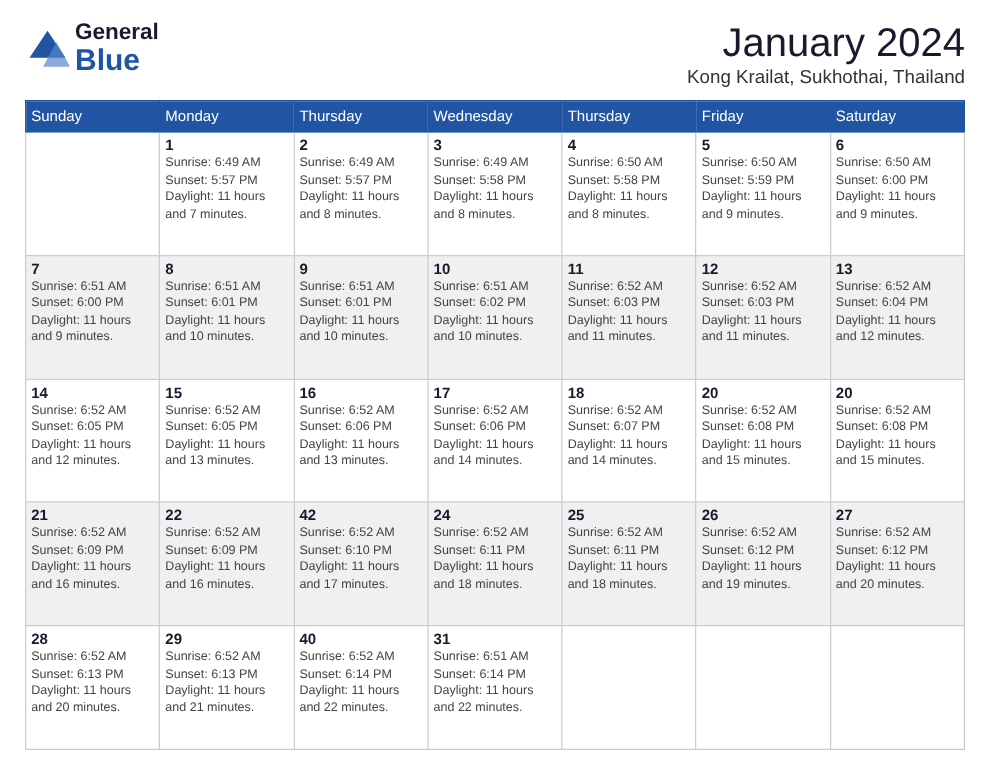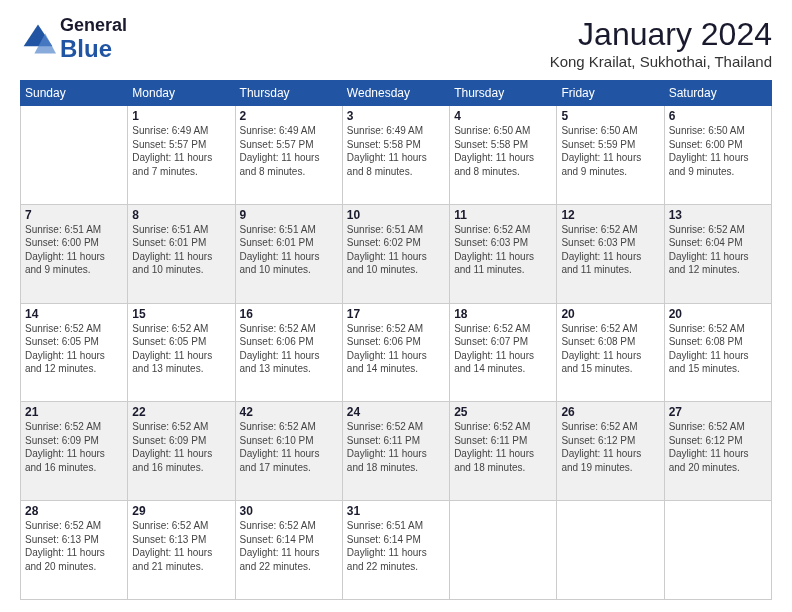--- a/index.html
+++ b/index.html
@@ -345,21 +345,21 @@
 and 20 minutes.</div>
           </td>
           <td>
             <span class="day-number">29</span>
             <div class="day-info" style="white-space: pre-line;">Sunrise: 6:52 AM
 Sunset: 6:13 PM
 Daylight: 11 hours
 and 21 minutes.</div>
           </td>
           <td>
-            <span class="day-number">30</span>
+            <span class="day-number">40</span>
             <div class="day-info" style="white-space: pre-line;">Sunrise: 6:52 AM
 Sunset: 6:14 PM
 Daylight: 11 hours
 and 22 minutes.</div>
           </td>
           <td>
             <span class="day-number">31</span>
             <div class="day-info" style="white-space: pre-line;">Sunrise: 6:51 AM
 Sunset: 6:14 PM
 Daylight: 11 hours

